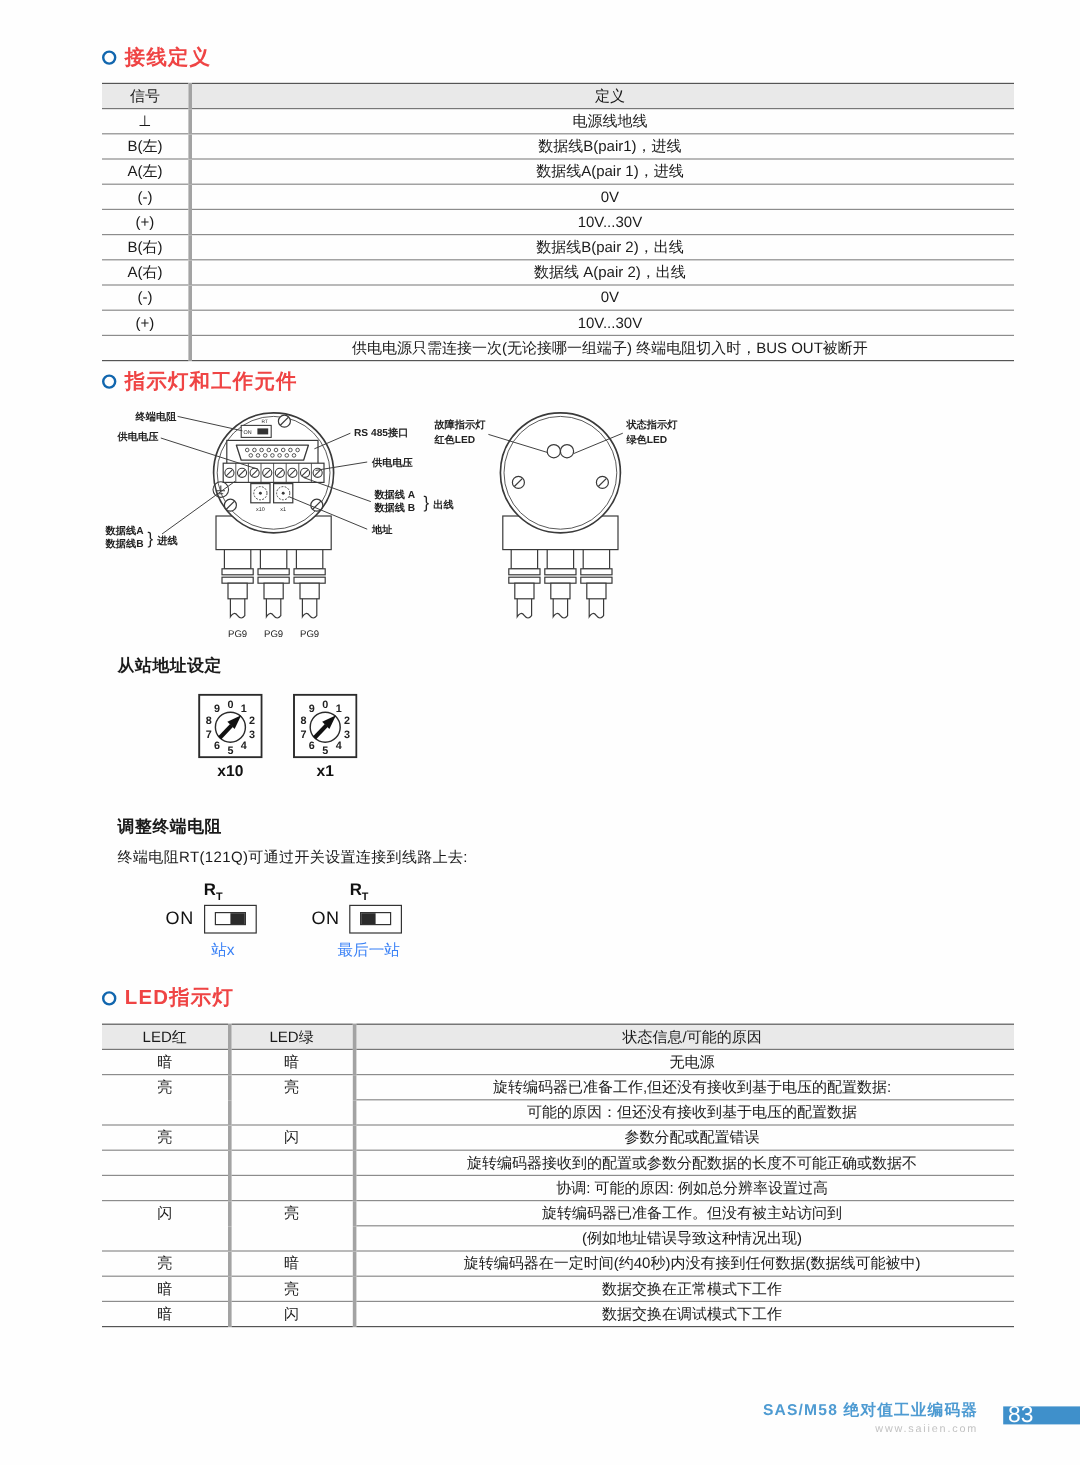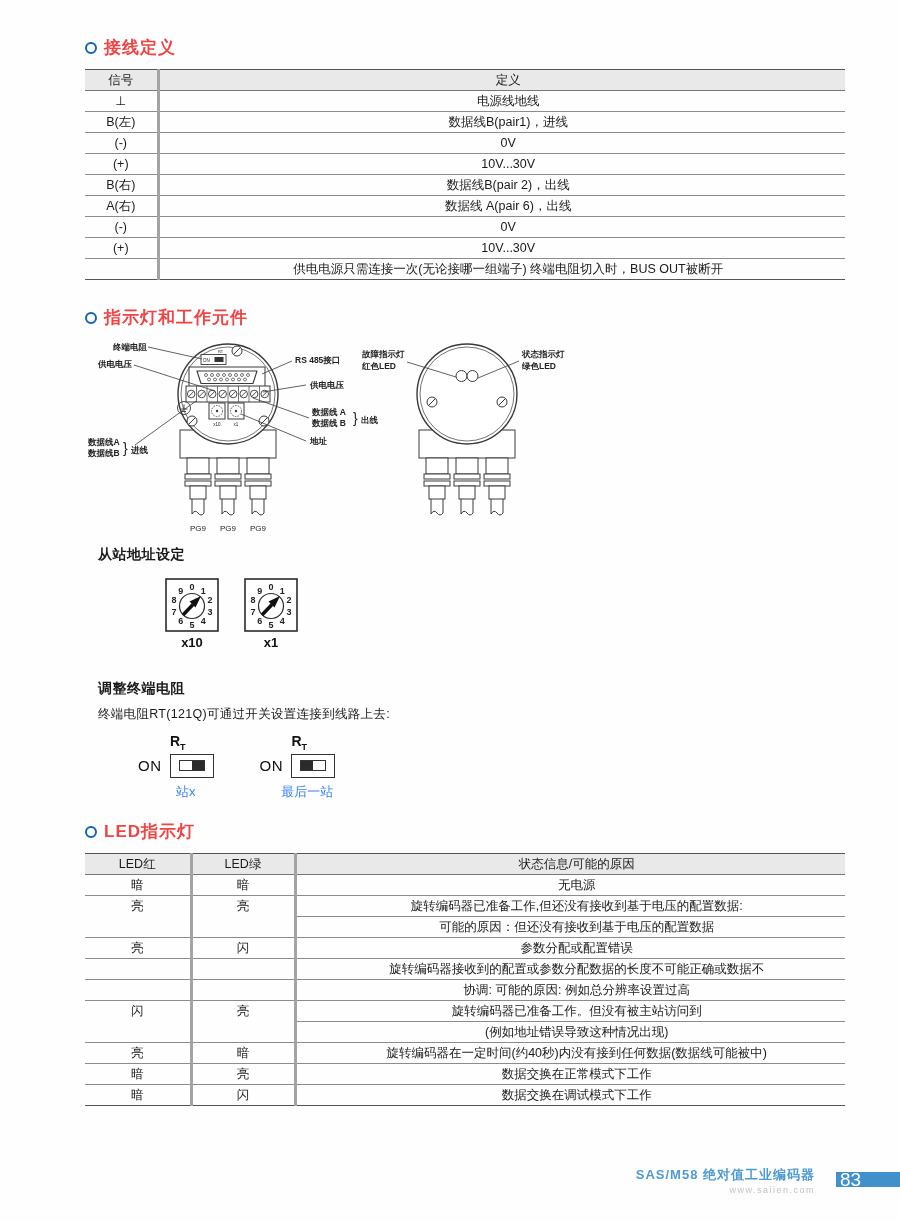--- a/index.html
+++ b/index.html
@@ -82,34 +82,38 @@
       <tbody>
         <tr>
             <td class="c vd">⊥</td>
             <td class="l">电源线地线</td>
           </tr>
         <tr>
             <td class="c vd">B(左)</td>
             <td class="l">数据线B(pair1)，进线</td>
           </tr>
         <tr>
+            <td class="c vd">A(左)</td>
+            <td class="l">数据线A(pair 1)，进线</td>
+          </tr>
+        <tr>
             <td class="c vd">(-)</td>
             <td class="l">0V</td>
           </tr>
         <tr>
             <td class="c vd">(+)</td>
             <td class="l">10V...30V</td>
           </tr>
         <tr>
             <td class="c vd">B(右)</td>
             <td class="l">数据线B(pair 2)，出线</td>
           </tr>
         <tr>
             <td class="c vd">A(右)</td>
-            <td class="l">数据线 A(pair 6)，出线</td>
+            <td class="l">数据线 A(pair 2)，出线</td>
           </tr>
         <tr>
             <td class="c vd">(-)</td>
             <td class="l">0V</td>
           </tr>
         <tr>
             <td class="c vd">(+)</td>
             <td class="l">10V...30V</td>
           </tr>
         <tr>

